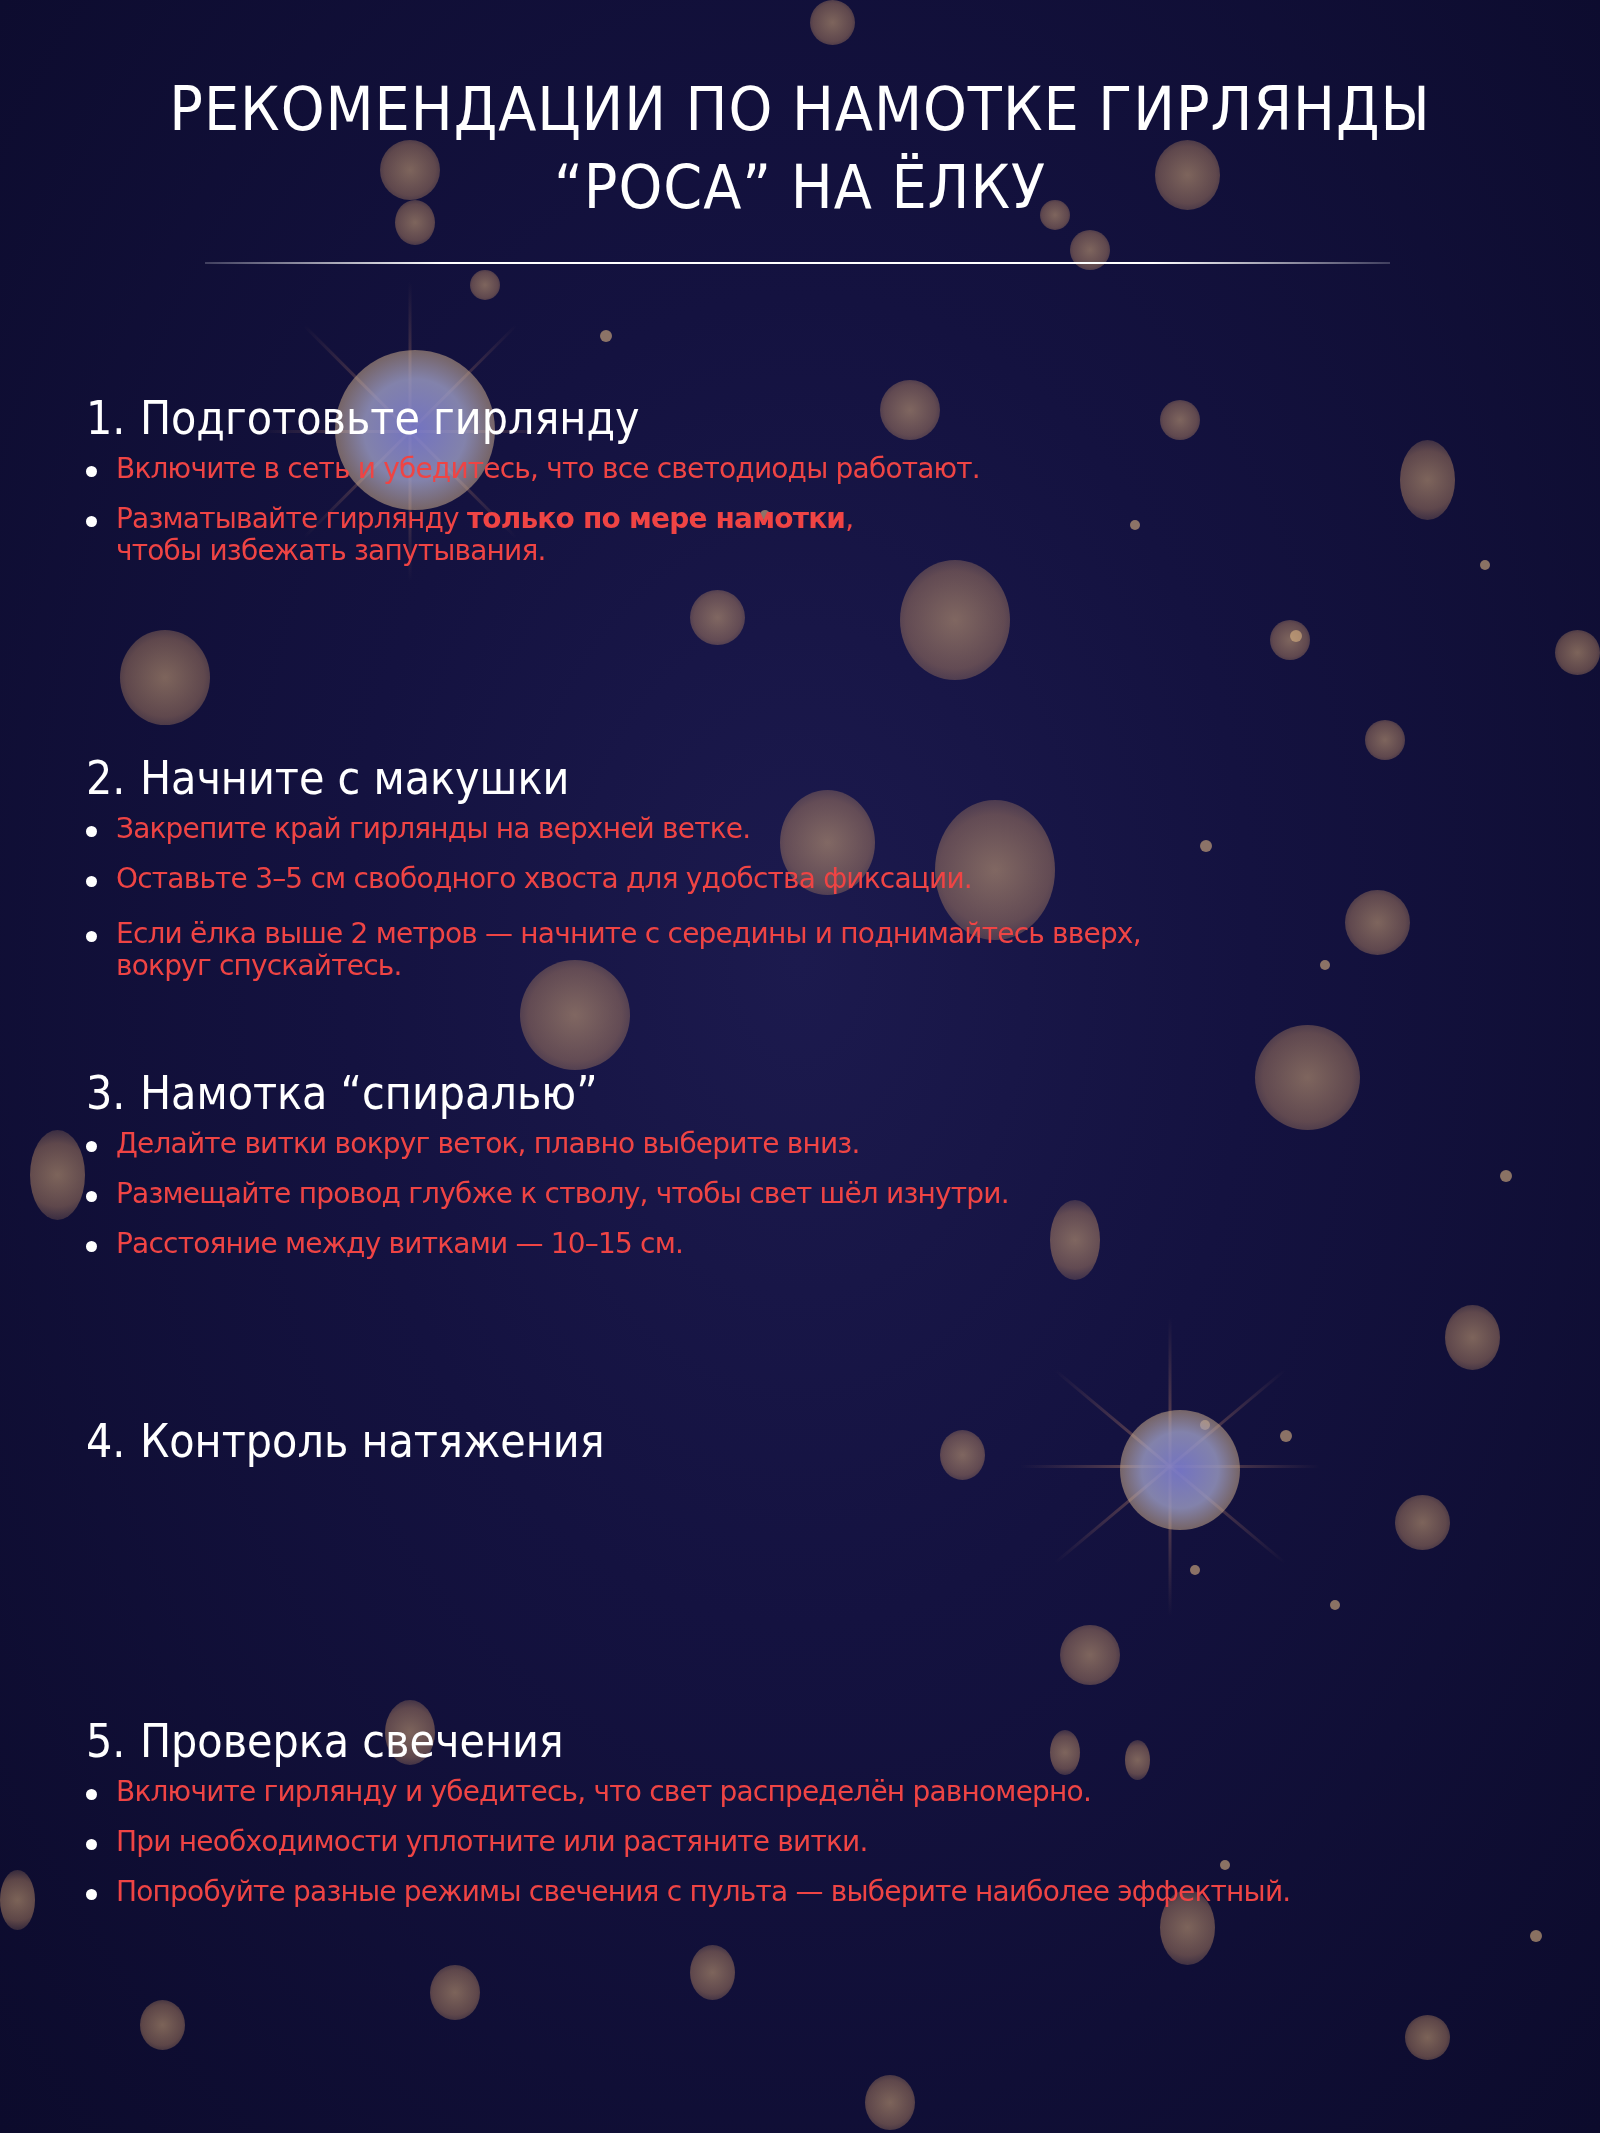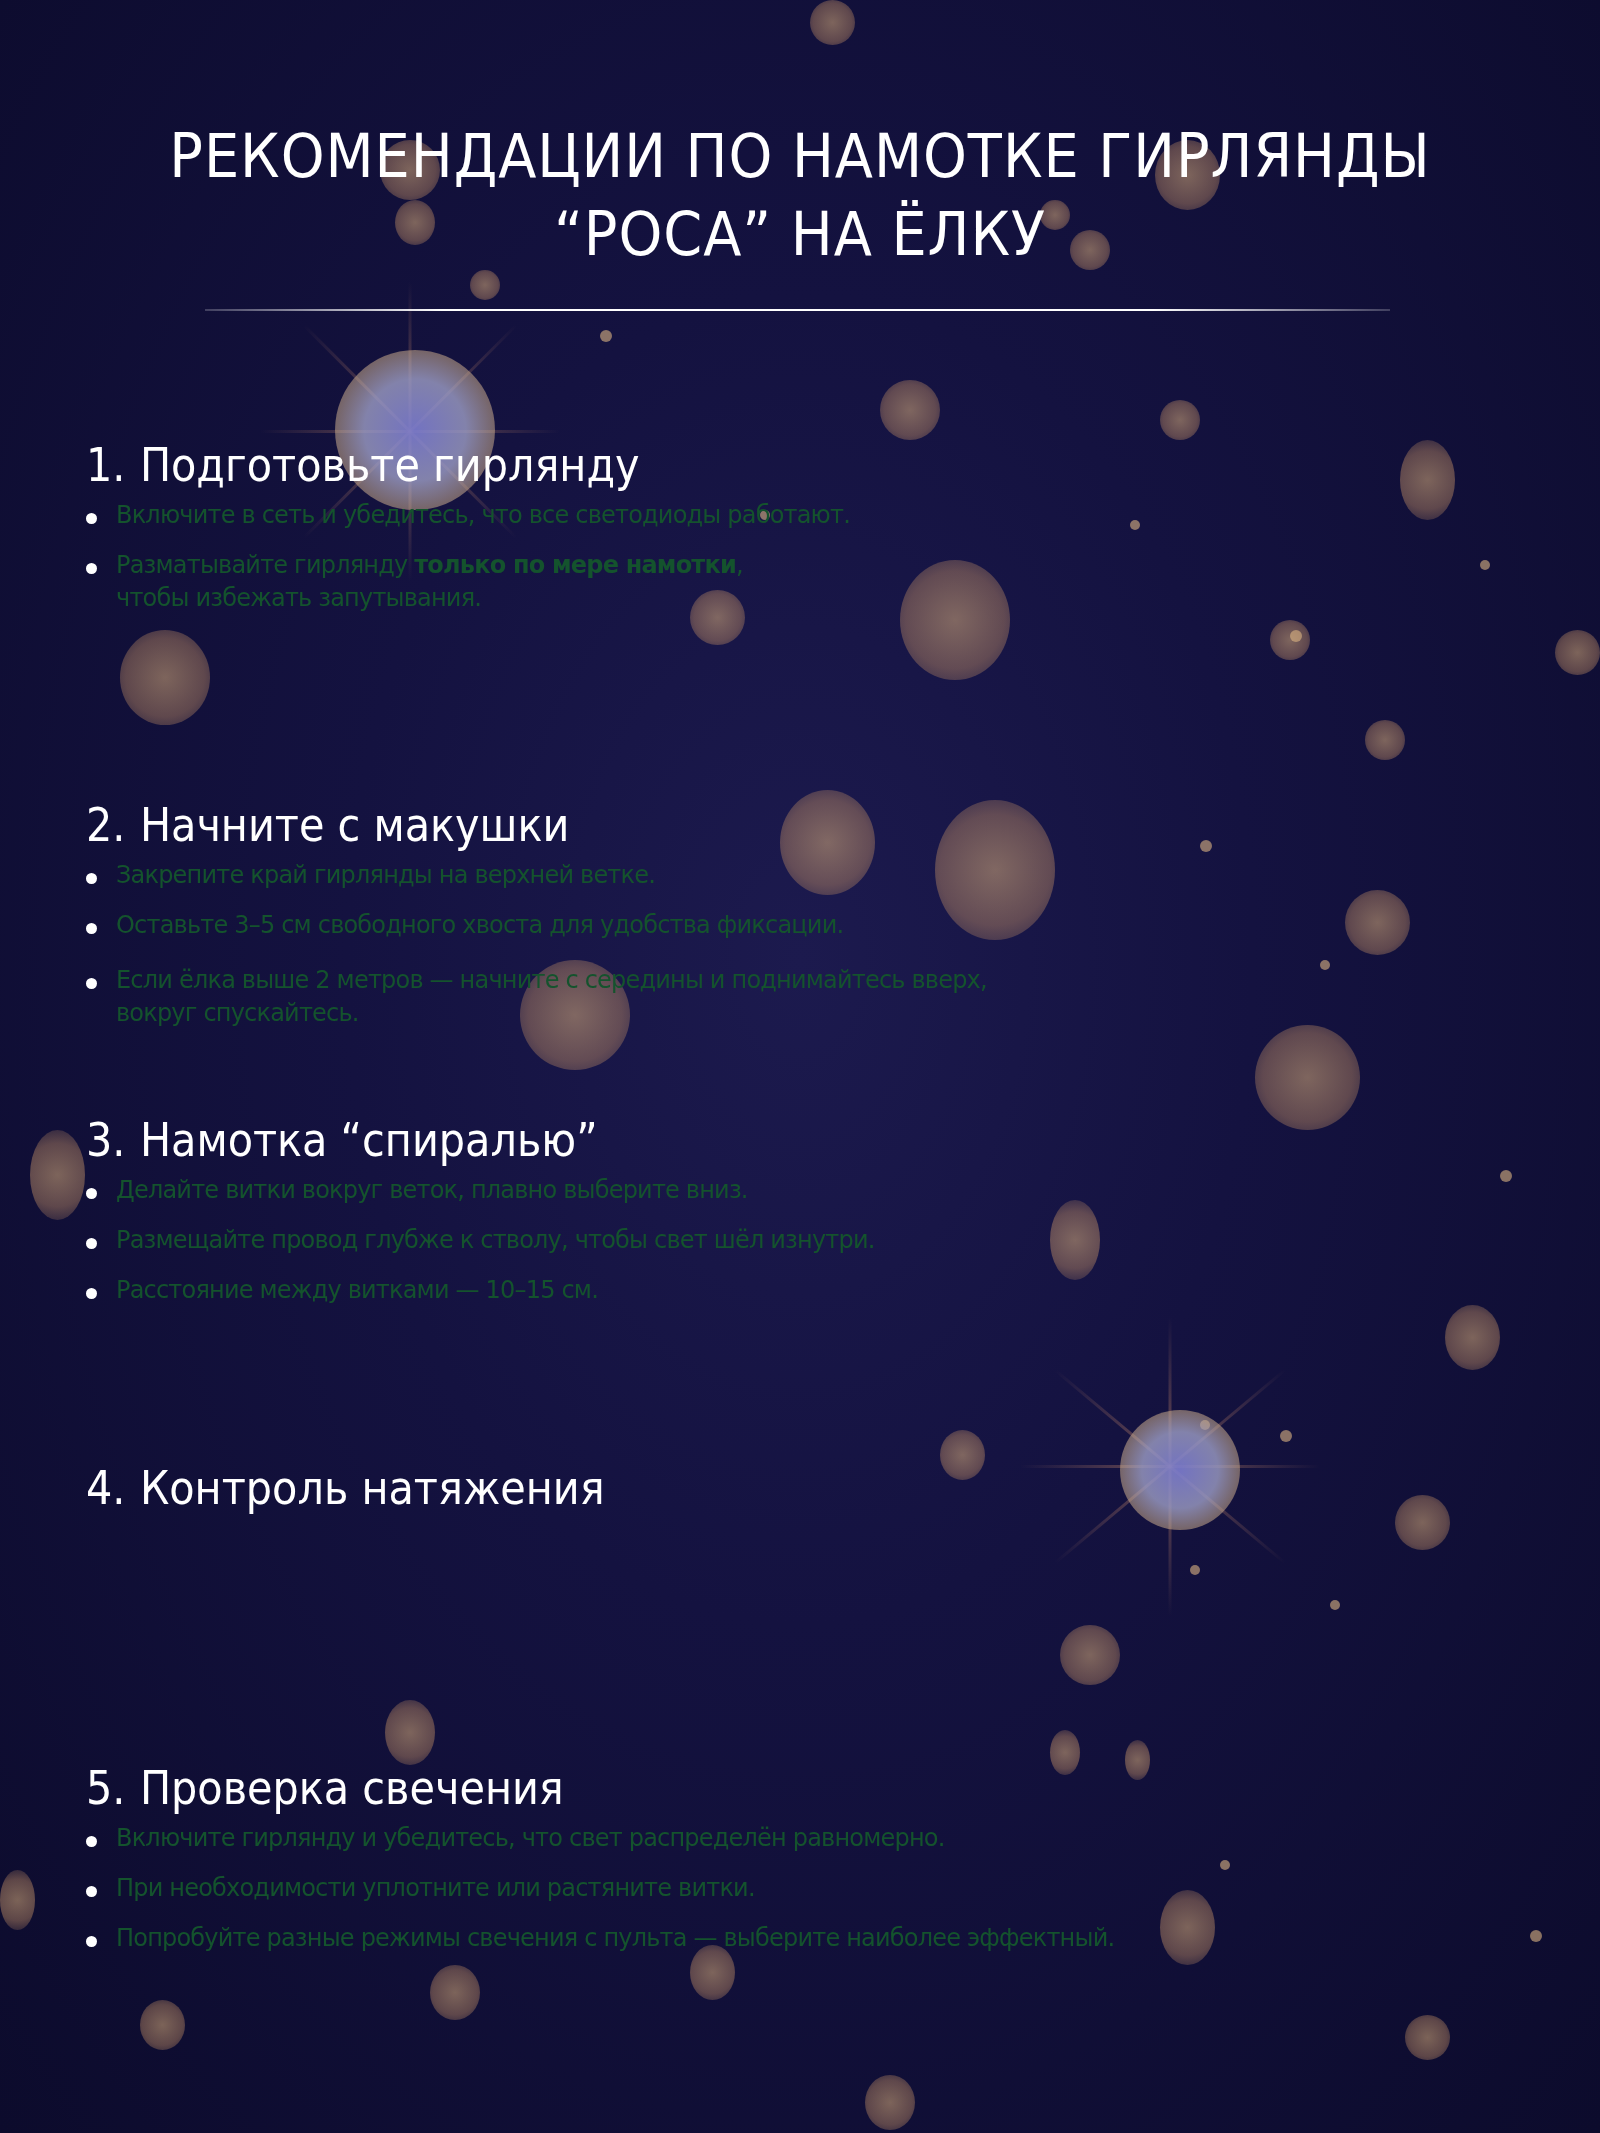--- a/index.html
+++ b/index.html
@@ -11,38 +11,38 @@
   }
   .bg { position:absolute; inset:0; overflow:hidden; }
   .orb { position:absolute; border-radius:50%;
     background: radial-gradient(circle at 50% 50%, rgba(214,170,120,0.55) 0%, rgba(190,140,100,0.45) 60%, rgba(150,110,90,0.15) 100%);
   }
   .orb.small { background: rgba(220,180,130,0.6); }
   .star { position:absolute; border-radius:50%;
     background: radial-gradient(circle, rgba(120,120,200,0.95) 0%, rgba(150,150,190,0.85) 45%, rgba(200,170,140,0.55) 70%, rgba(200,150,120,0) 100%);
   }
   .ray { position:absolute; height:3px; background: linear-gradient(90deg, rgba(220,150,110,0), rgba(220,150,110,0.45), rgba(220,150,110,0)); transform-origin:center; }
-  .content { position:absolute; inset:0;margin-top:47px; }
+  .content { position:absolute; inset:0; }
   h1.title {
     position:absolute; left:0; right:0; top:70px; margin:0;
     text-align:center; font-family:"DejaVu Sans", sans-serif; font-weight:normal;
     font-size:60px; line-height:78px; letter-spacing:1px; color:#ffffff;
     transform: scaleX(0.93);
   }
   .title-line { display:block; }
   .divider { position:absolute; left:205px; width:1185px; top:262px; height:2px;
     background: linear-gradient(90deg, rgba(255,255,255,0.2), #ffffff 20%, #ffffff 80%, rgba(255,255,255,0.2)); }
   .section { position:absolute; left:86px; }
   .section h2 {
     margin:0; font-weight:normal; font-size:46px; line-height:56px; color:#ffffff;
     transform-origin:left; transform:scaleX(0.9); white-space:nowrap;
   }
   .section h2 .num { margin-right:16px; }
   .section ul { list-style:none; margin:4px 0 0 0; padding:0; }
-  .section li { position:relative; padding-left:30px; font-size:24px; line-height:37px; margin-bottom:13px; color:#14532d;
+  .section li { position:relative; padding-left:30px; font-size:28px; line-height:37px; margin-bottom:13px; color:#ef4444;
     transform-origin:left; white-space:nowrap; letter-spacing:-0.8px; }
   .section li::before { content:""; position:absolute; left:0; top:16px; width:11px; height:11px; border-radius:50%; background:#ffffff; }
   .section li .cont { display:block; }
   .section li b { font-weight:bold; }
 </style>
 </head>
 <body>
 
 <div class="bg">
 

